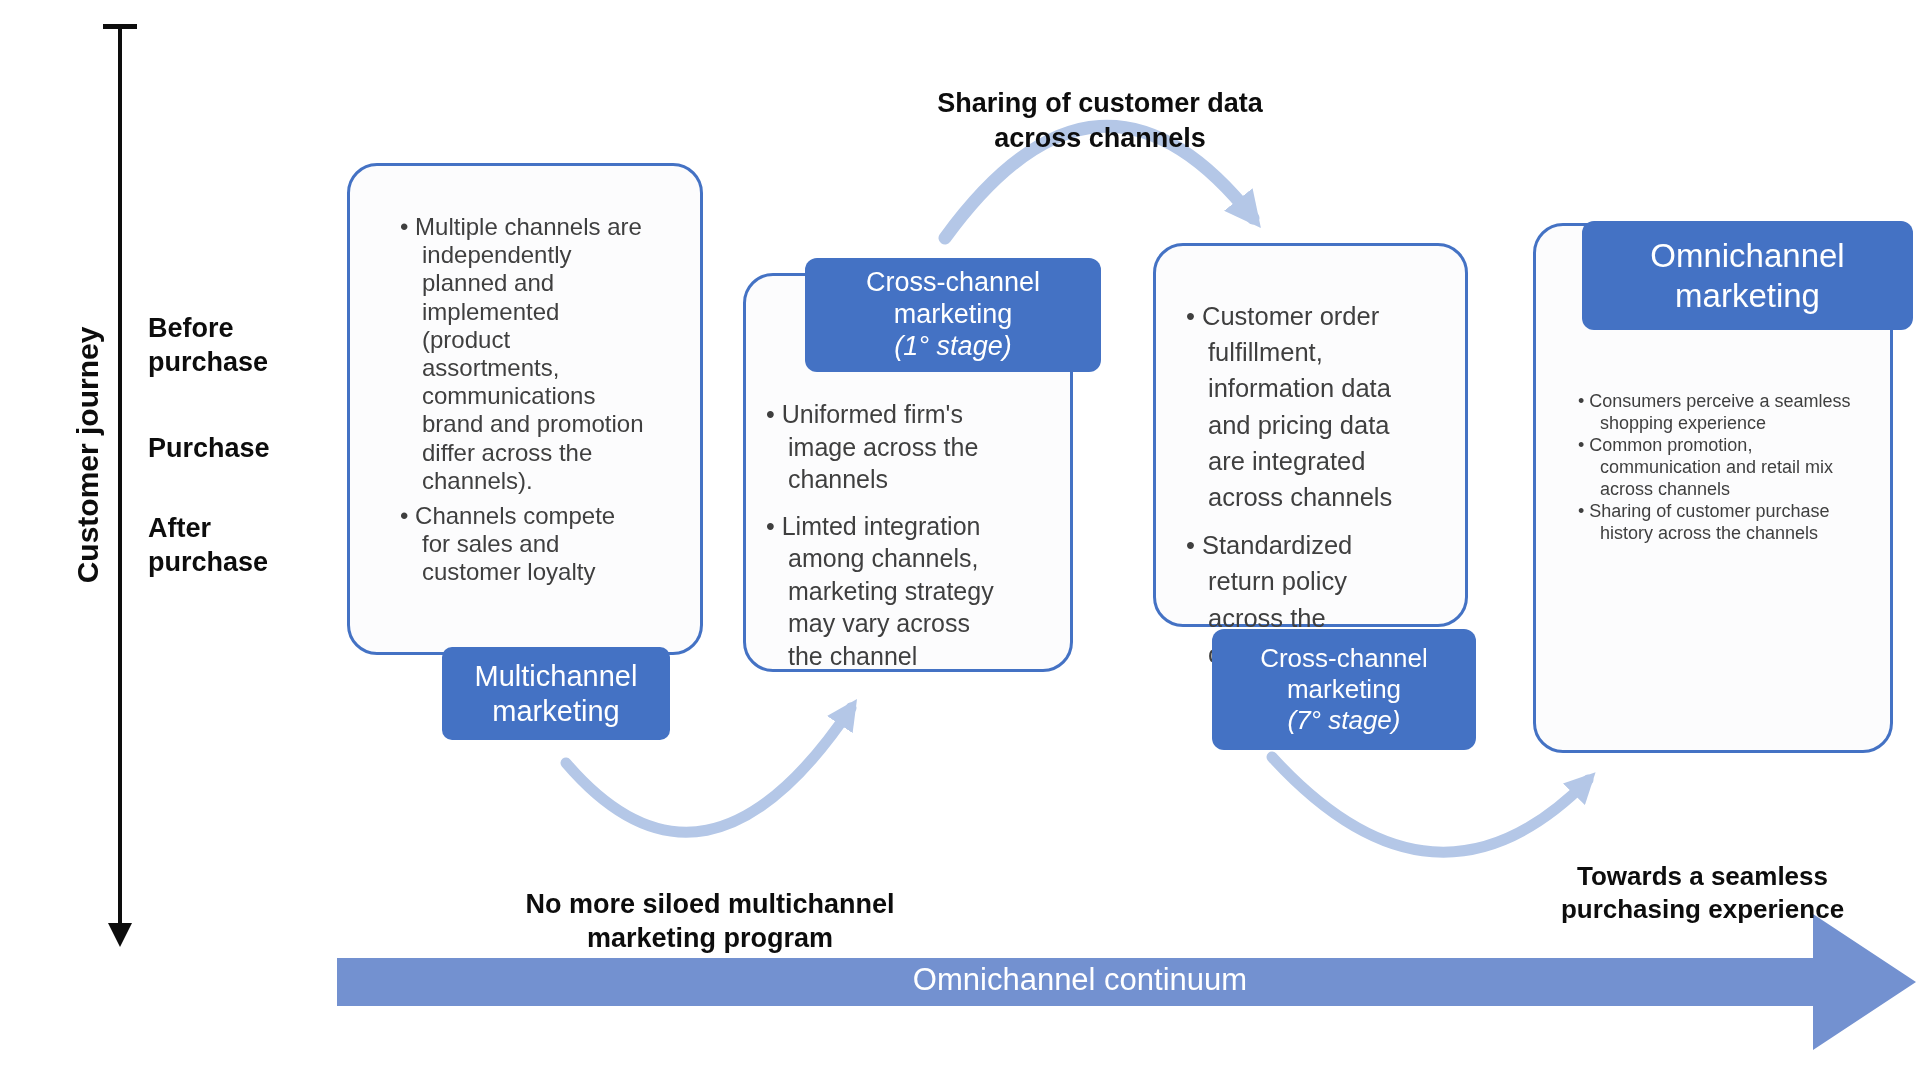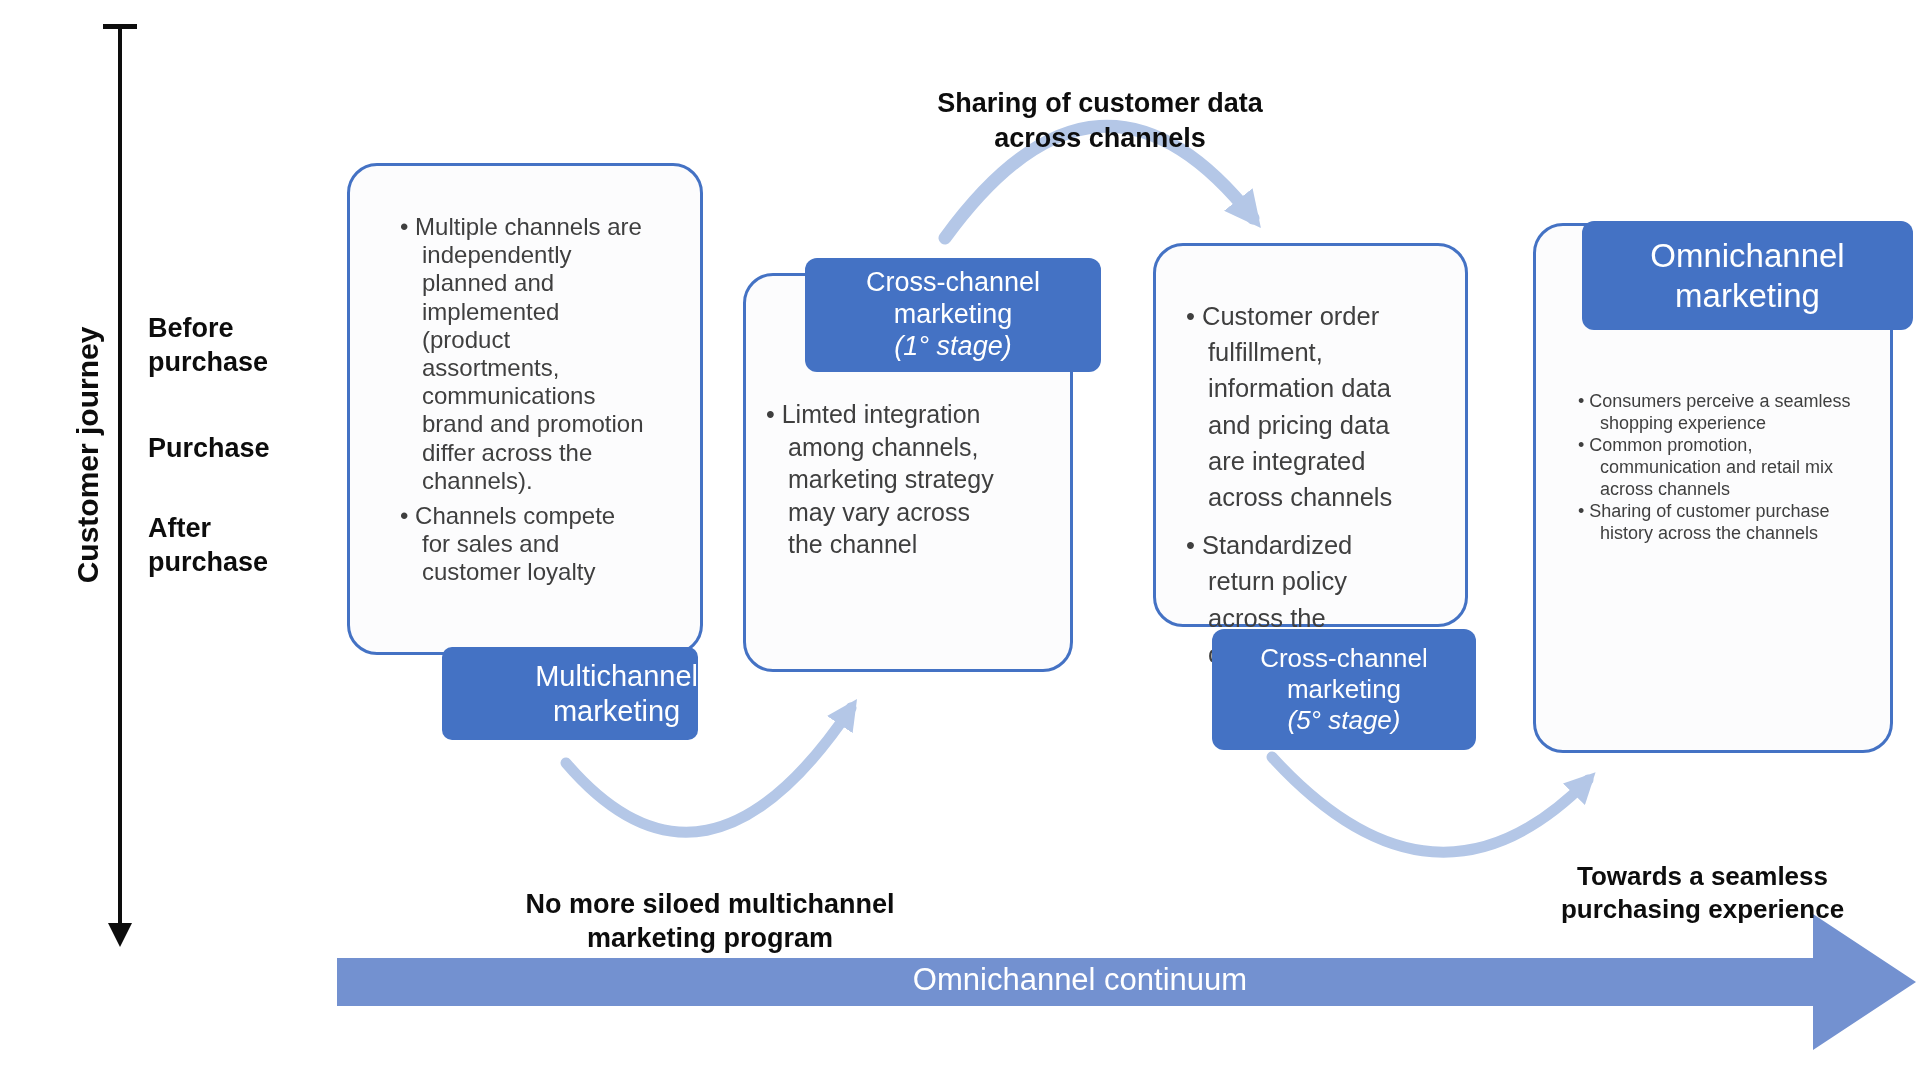--- a/index.html
+++ b/index.html
@@ -48,21 +48,21 @@
   .panel.s2 li + li { margin-top:12px; }
   .panel.s3 ul { margin:165px 38px 0 42px; font-size:18px;  line-height:1.22; }
   .panel.s3 li + li { }
 
   
   .hdr { background:#4472c4; color:#ffffff; border-radius:12px; z-index:2;
          display:flex; flex-direction:column; align-items:center; justify-content:center;
          text-align:center; box-sizing:border-box; }
   .hdr .t { white-space:pre-line; }
   .hdr .stage { font-style:italic; }
-  .hdr.h0 { left:442px;  top:647px; width:256px; height:93px;  font-size:29px; line-height:1.18; border-radius:10px;align-items:flex-end; }
+  .hdr.h0 { left:442px;  top:647px; width:228px; height:93px;  font-size:29px; line-height:1.18; border-radius:10px; }
   .hdr.h1 { left:805px;  top:258px; width:296px; height:114px; font-size:27px; line-height:1.18; }
   .hdr.h2 { left:1212px; top:629px; width:264px; height:121px; font-size:26px; line-height:1.18; }
   .hdr.h3 { left:1582px; top:221px; width:331px; height:109px; font-size:33px; line-height:1.2; }
 
   
   svg.layer { position:absolute; left:0; top:0; pointer-events:none; }
 
   .continuum-label { left:810px; top:962px; width:540px; text-align:center;
                      font-size:31px; font-weight:normal; color:#ffffff; z-index:2; }
 </style>
@@ -101,20 +101,21 @@
 purchasing experience</div>
 
   <div class="abs panel s0">
     <ul class="bullets">
         <li>Multiple channels are independently planned and implemented (product assortments, communications brand and promotion differ across the channels).</li>
         <li>Channels compete for sales and customer loyalty</li>
       </ul>
   </div>
   <div class="abs panel s1">
     <ul class="bullets">
+        <li>Uniformed firm's image across the channels</li>
         <li>Limted integration among channels, marketing strategy may vary across the channel</li>
       </ul>
   </div>
   <div class="abs panel s2">
     <ul class="bullets">
         <li>Customer order fulfillment, information data and pricing data are integrated across channels</li>
         <li>Standardized return policy across the channels</li>
       </ul>
   </div>
   <div class="abs panel s3">
@@ -130,21 +131,21 @@
 marketing</span>
   </div>
   <div class="abs hdr h1">
     <span class="t">Cross-channel
 marketing</span>
     <span class="stage">(1° stage)</span>
   </div>
   <div class="abs hdr h2">
     <span class="t">Cross-channel
 marketing</span>
-    <span class="stage">(5° stage)</span>
+    <span class="stage">(7° stage)</span>
   </div>
   <div class="abs hdr h3">
     <span class="t">Omnichannel
 marketing</span>
   </div>
 
   <div class="abs continuum-label">Omnichannel continuum</div>
 
 </div>
 

